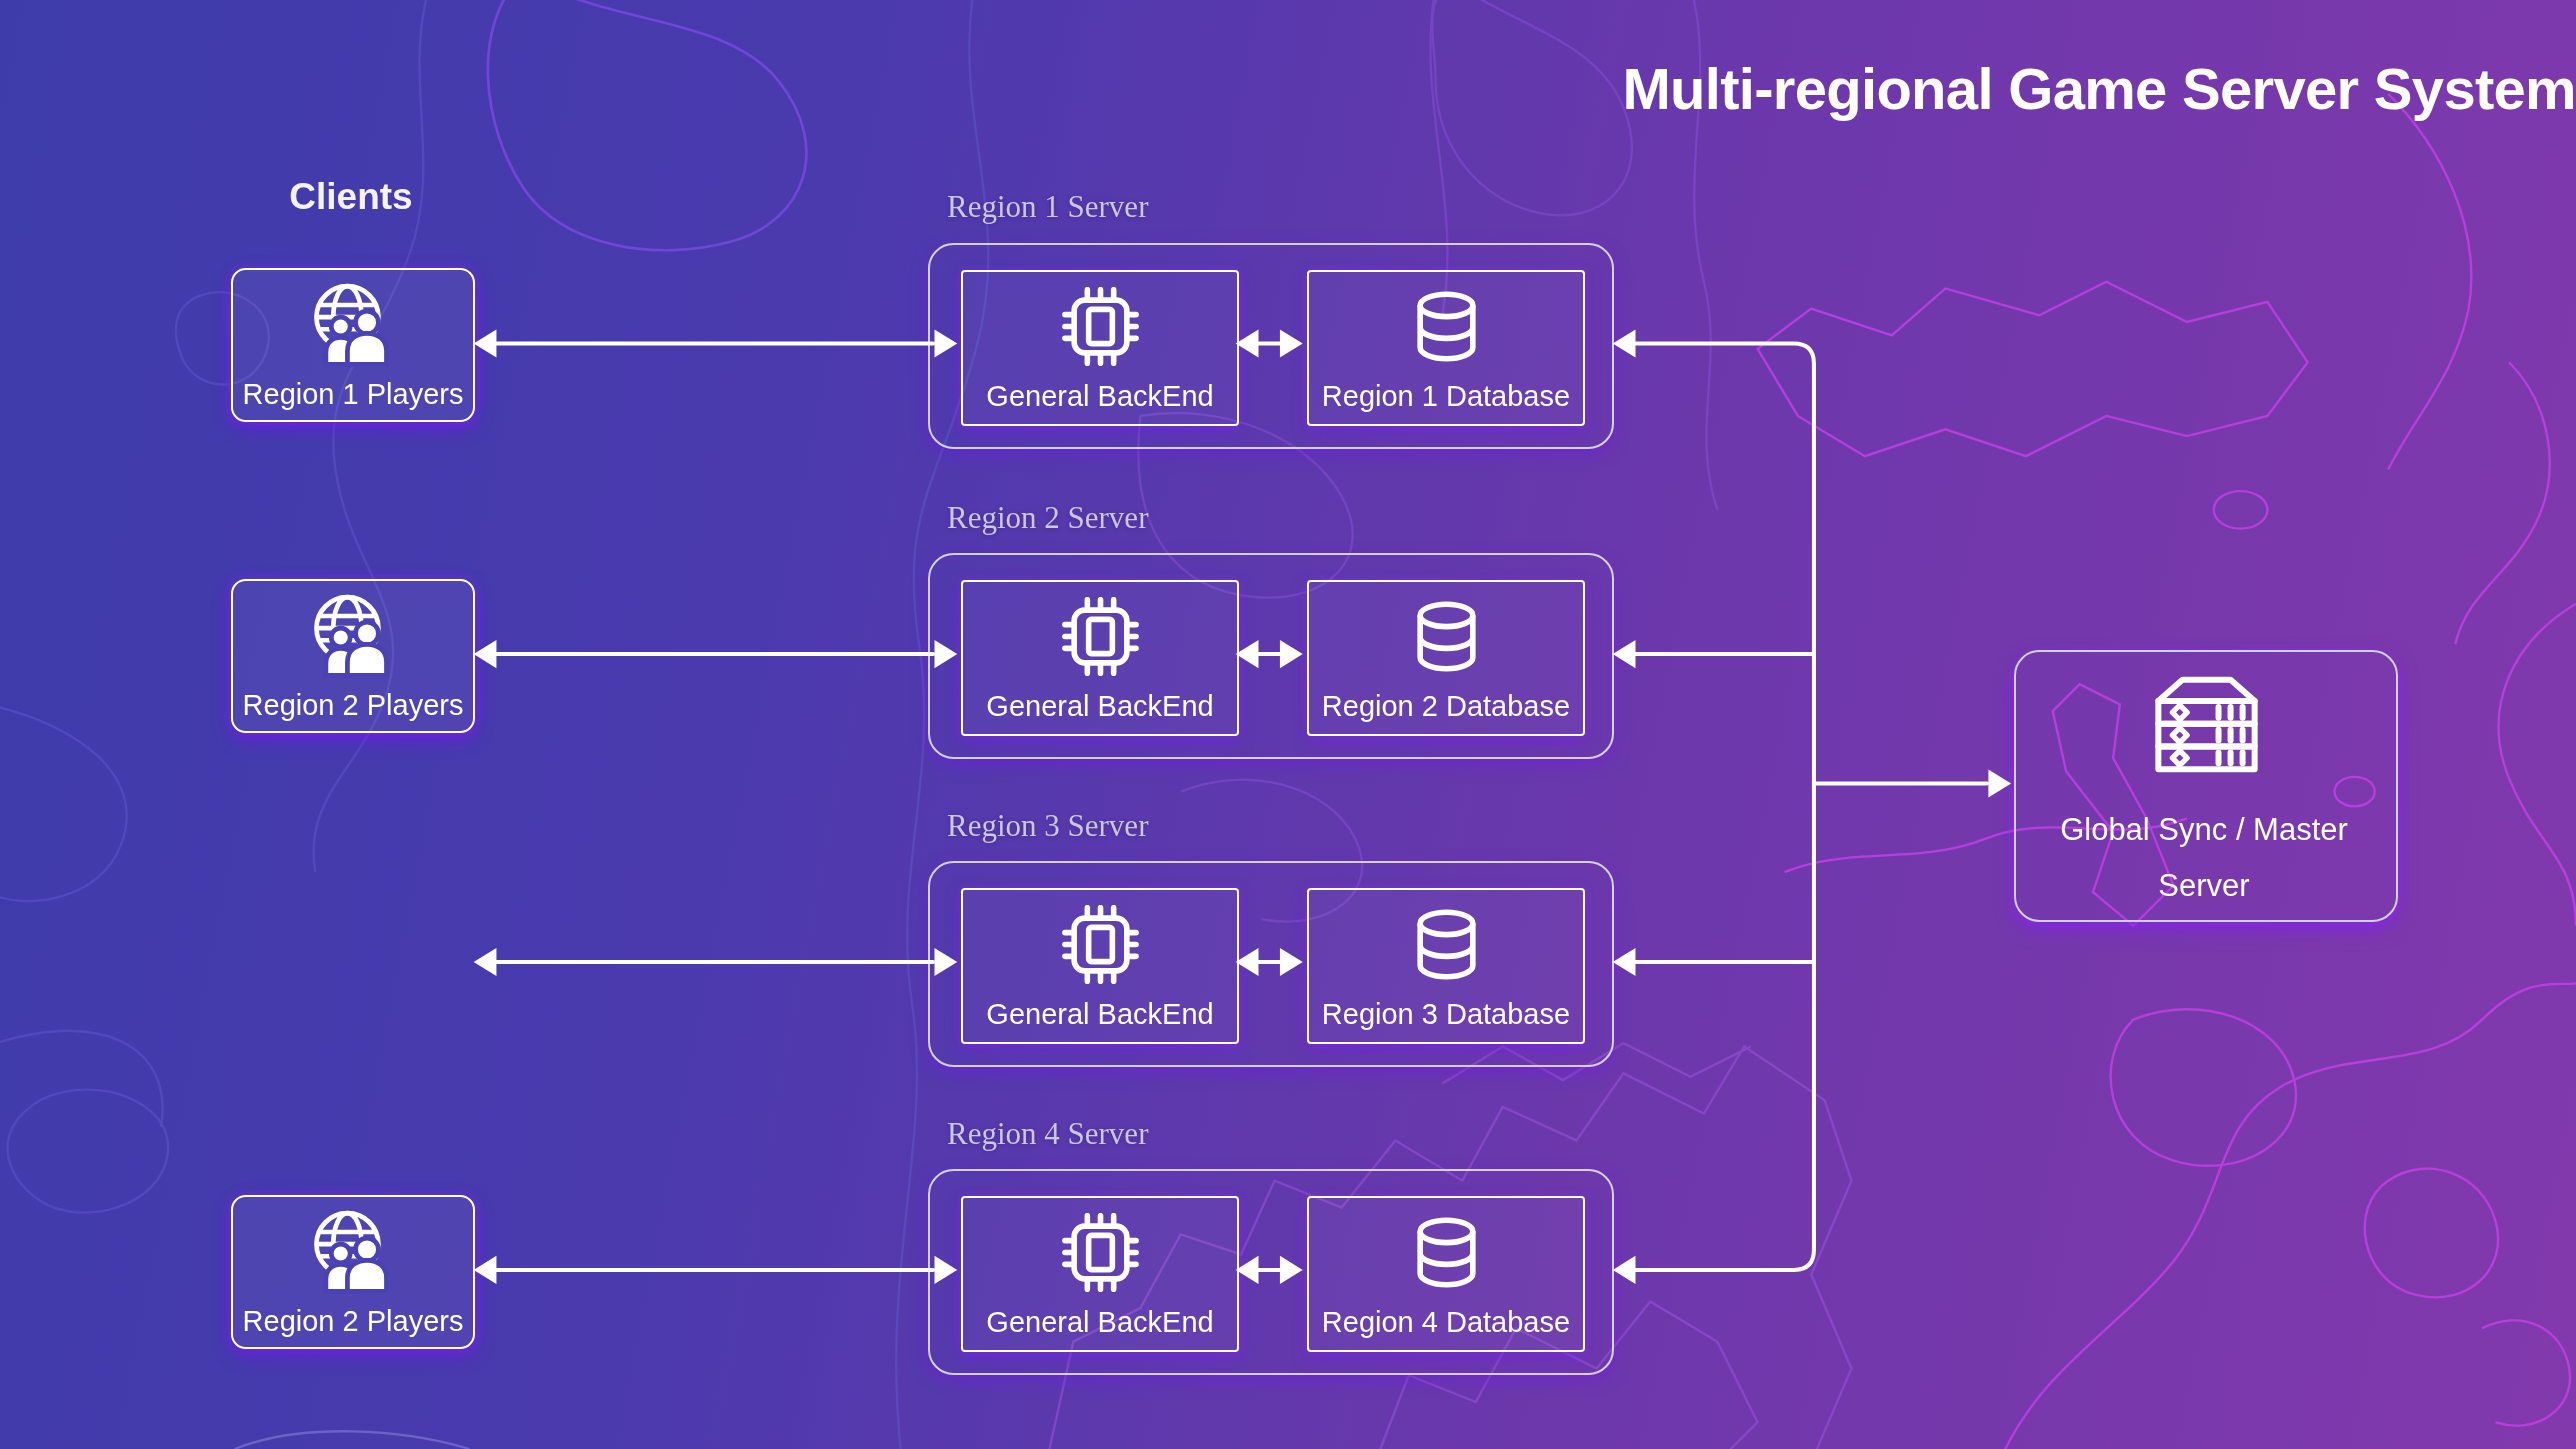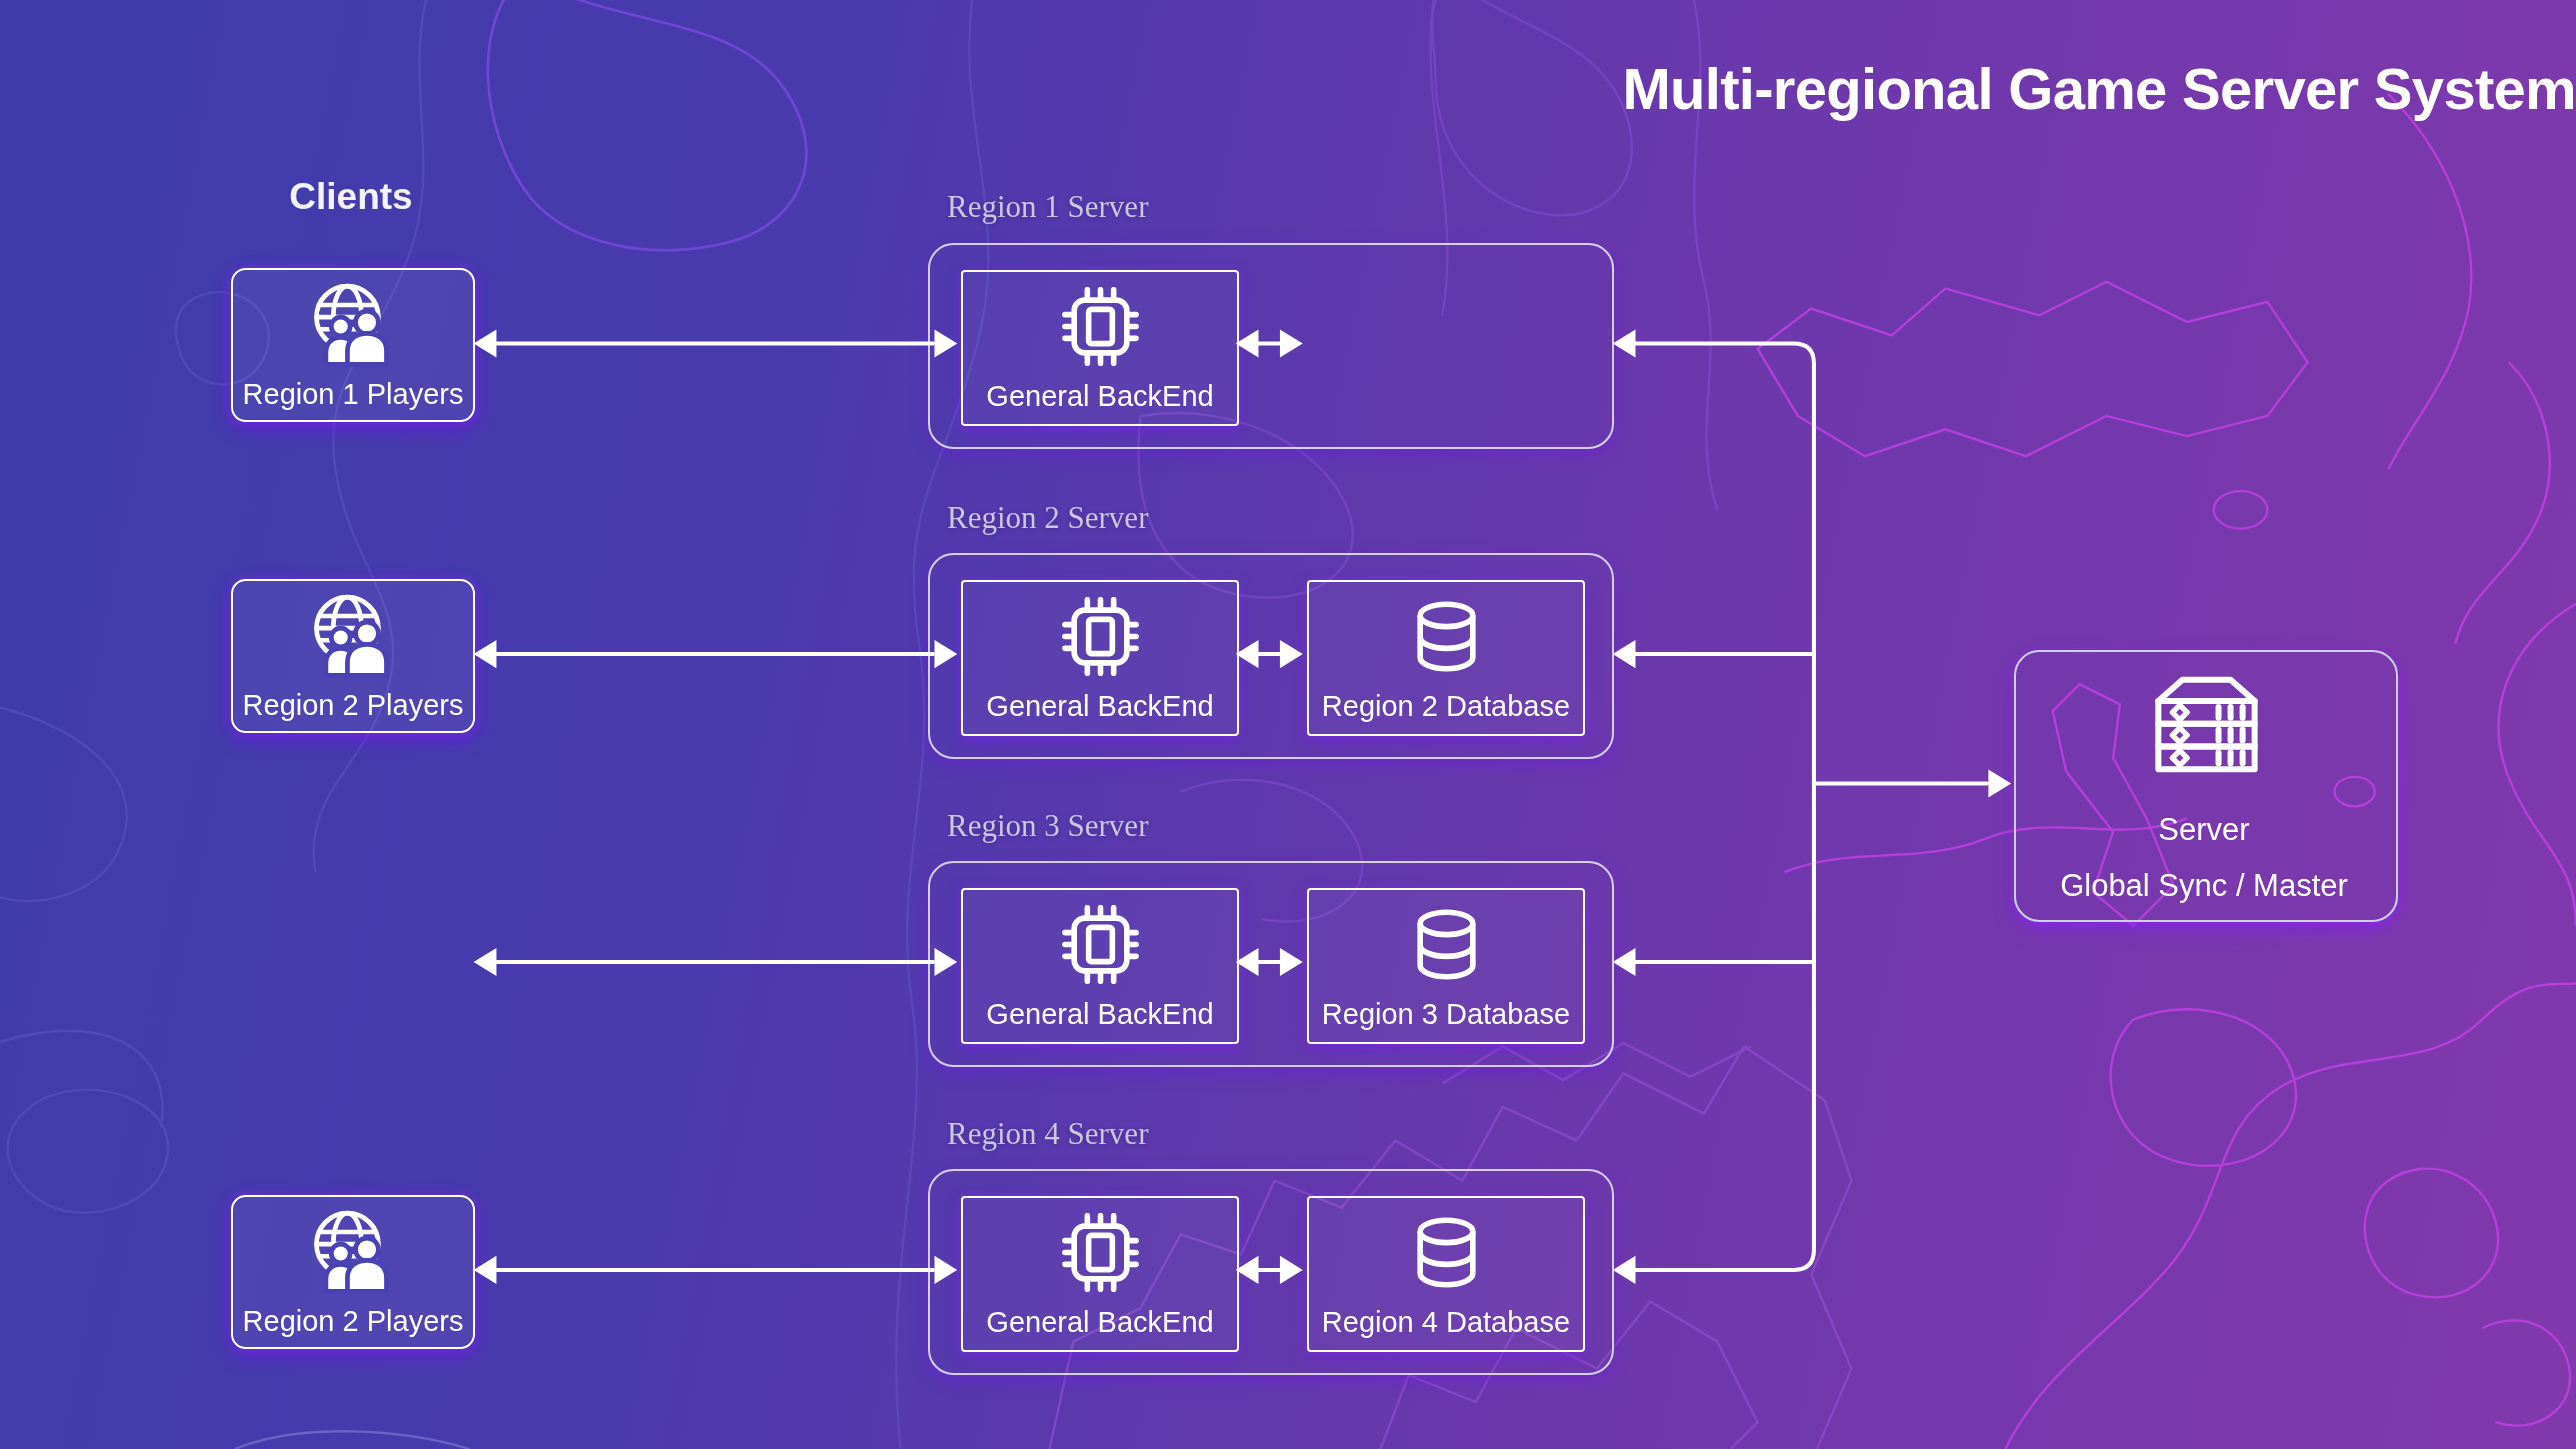--- a/index.html
+++ b/index.html
@@ -179,20 +179,29 @@
     <div class="inner-card backend-card">
       <span class="node-icon">
         <svg width="79" height="79" viewBox="0 0 120 120" fill="none" stroke="#ffffff" stroke-width="8.5" stroke-linecap="round">
           <path d="M40,4 V16 M60,4 V16 M80,4 V16 M40,104 V116 M60,104 V116 M80,104 V116 M6,42 H16 M6,60 H16 M6,78 H16 M104,42 H114 M104,60 H114 M104,78 H114"></path>
           <rect x="20" y="20" width="80" height="80" rx="16"></rect>
             <rect x="42" y="34" width="36" height="52" rx="4"></rect>
         </svg>
       </span>
       <div class="node-label">General BackEnd</div>
     </div>
+    <div class="inner-card database-card">
+      <span class="node-icon">
+        <svg width="79" height="79" viewBox="0 0 120 120" fill="none" stroke="#ffffff" stroke-width="8.5">
+          <ellipse cx="60" cy="28" rx="40" ry="17"></ellipse>
+            <path d="M20,28 V92 M100,28 V92 M20,92 A40,17 0 0 0 100,92 M20,61 A40,17 0 0 0 100,61"></path>
+        </svg>
+      </span>
+      <div class="node-label">Region 1 Database</div>
+    </div>
   </div>
 
   <div class="group-box r2">
     <div class="inner-card backend-card">
       <span class="node-icon">
         <svg width="79" height="79" viewBox="0 0 120 120" fill="none" stroke="#ffffff" stroke-width="8.5" stroke-linecap="round">
           <path d="M40,4 V16 M60,4 V16 M80,4 V16 M40,104 V116 M60,104 V116 M80,104 V116 M6,42 H16 M6,60 H16 M6,78 H16 M104,42 H114 M104,60 H114 M104,78 H114"></path>
           <rect x="20" y="20" width="80" height="80" rx="16"></rect>
             <rect x="42" y="34" width="36" height="52" rx="4"></rect>
         </svg>
@@ -262,22 +271,22 @@
         <rect x="8" y="74" width="144" height="34"></rect>
         <rect x="8" y="108" width="144" height="34"></rect>
         <path d="M40,46 L51,57 L40,68 L29,57 Z M40,80 L51,91 L40,102 L29,91 Z M40,114 L51,125 L40,136 L29,125 Z" stroke-width="8"></path>
         <g stroke-linecap="round">
             <path d="M98,49 V65 M116,49 V65 M134,49 V65 M98,83 V99 M116,83 V99 M134,83 V99 M98,117 V133 M116,117 V133 M134,117 V133"></path>
           </g>
       </svg>
     </span>
   </div>
   <div class="global-label-wrap">
+    <div>Global Sync / Master</div>
     <div>Server</div>
-    <div>Global Sync / Master</div>
   </div>
 
   <svg class="conn-layer" width="2576" height="1449" viewBox="0 0 3840 2160">
     <g stroke="#ffffff" stroke-width="6" fill="none" stroke-linecap="round">
       <path d="M740,512 H1391"></path>
       <path d="M740,975 H1391"></path>
       <path d="M740,1434 H1391"></path>
       <path d="M740,1893 H1391"></path>
       <path d="M1875,512 H1909"></path>
       <path d="M1875,975 H1909"></path>

